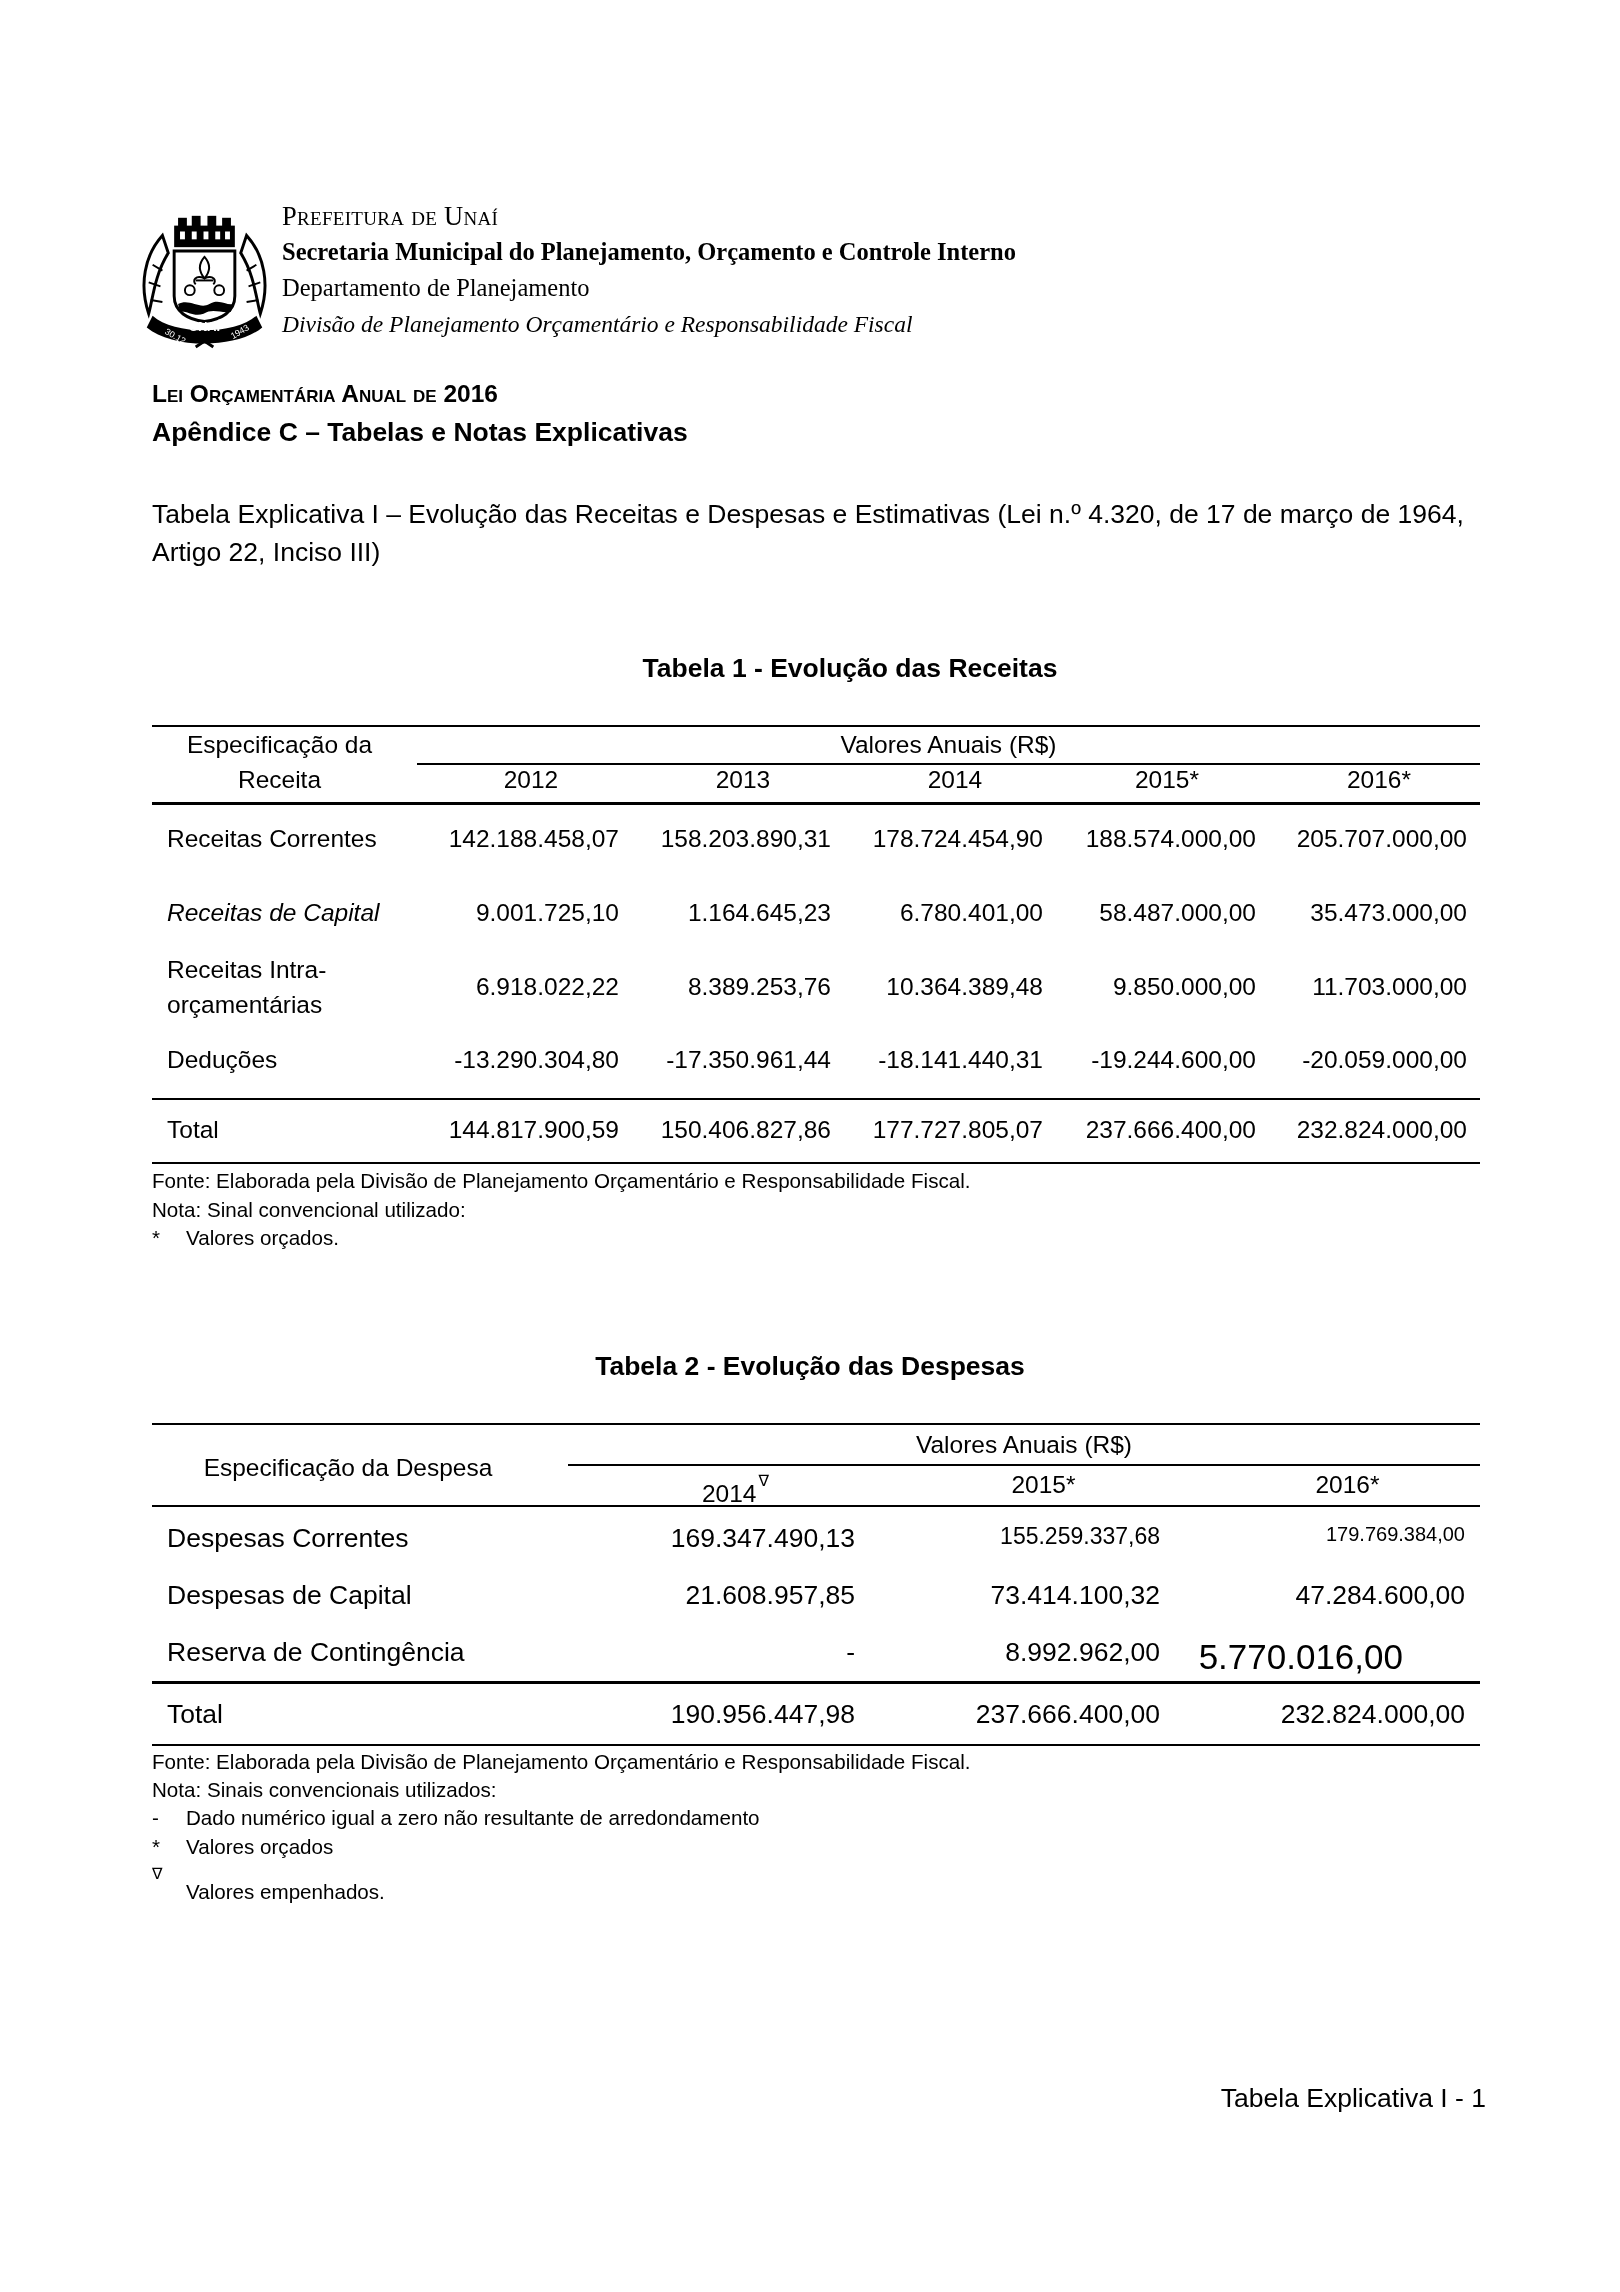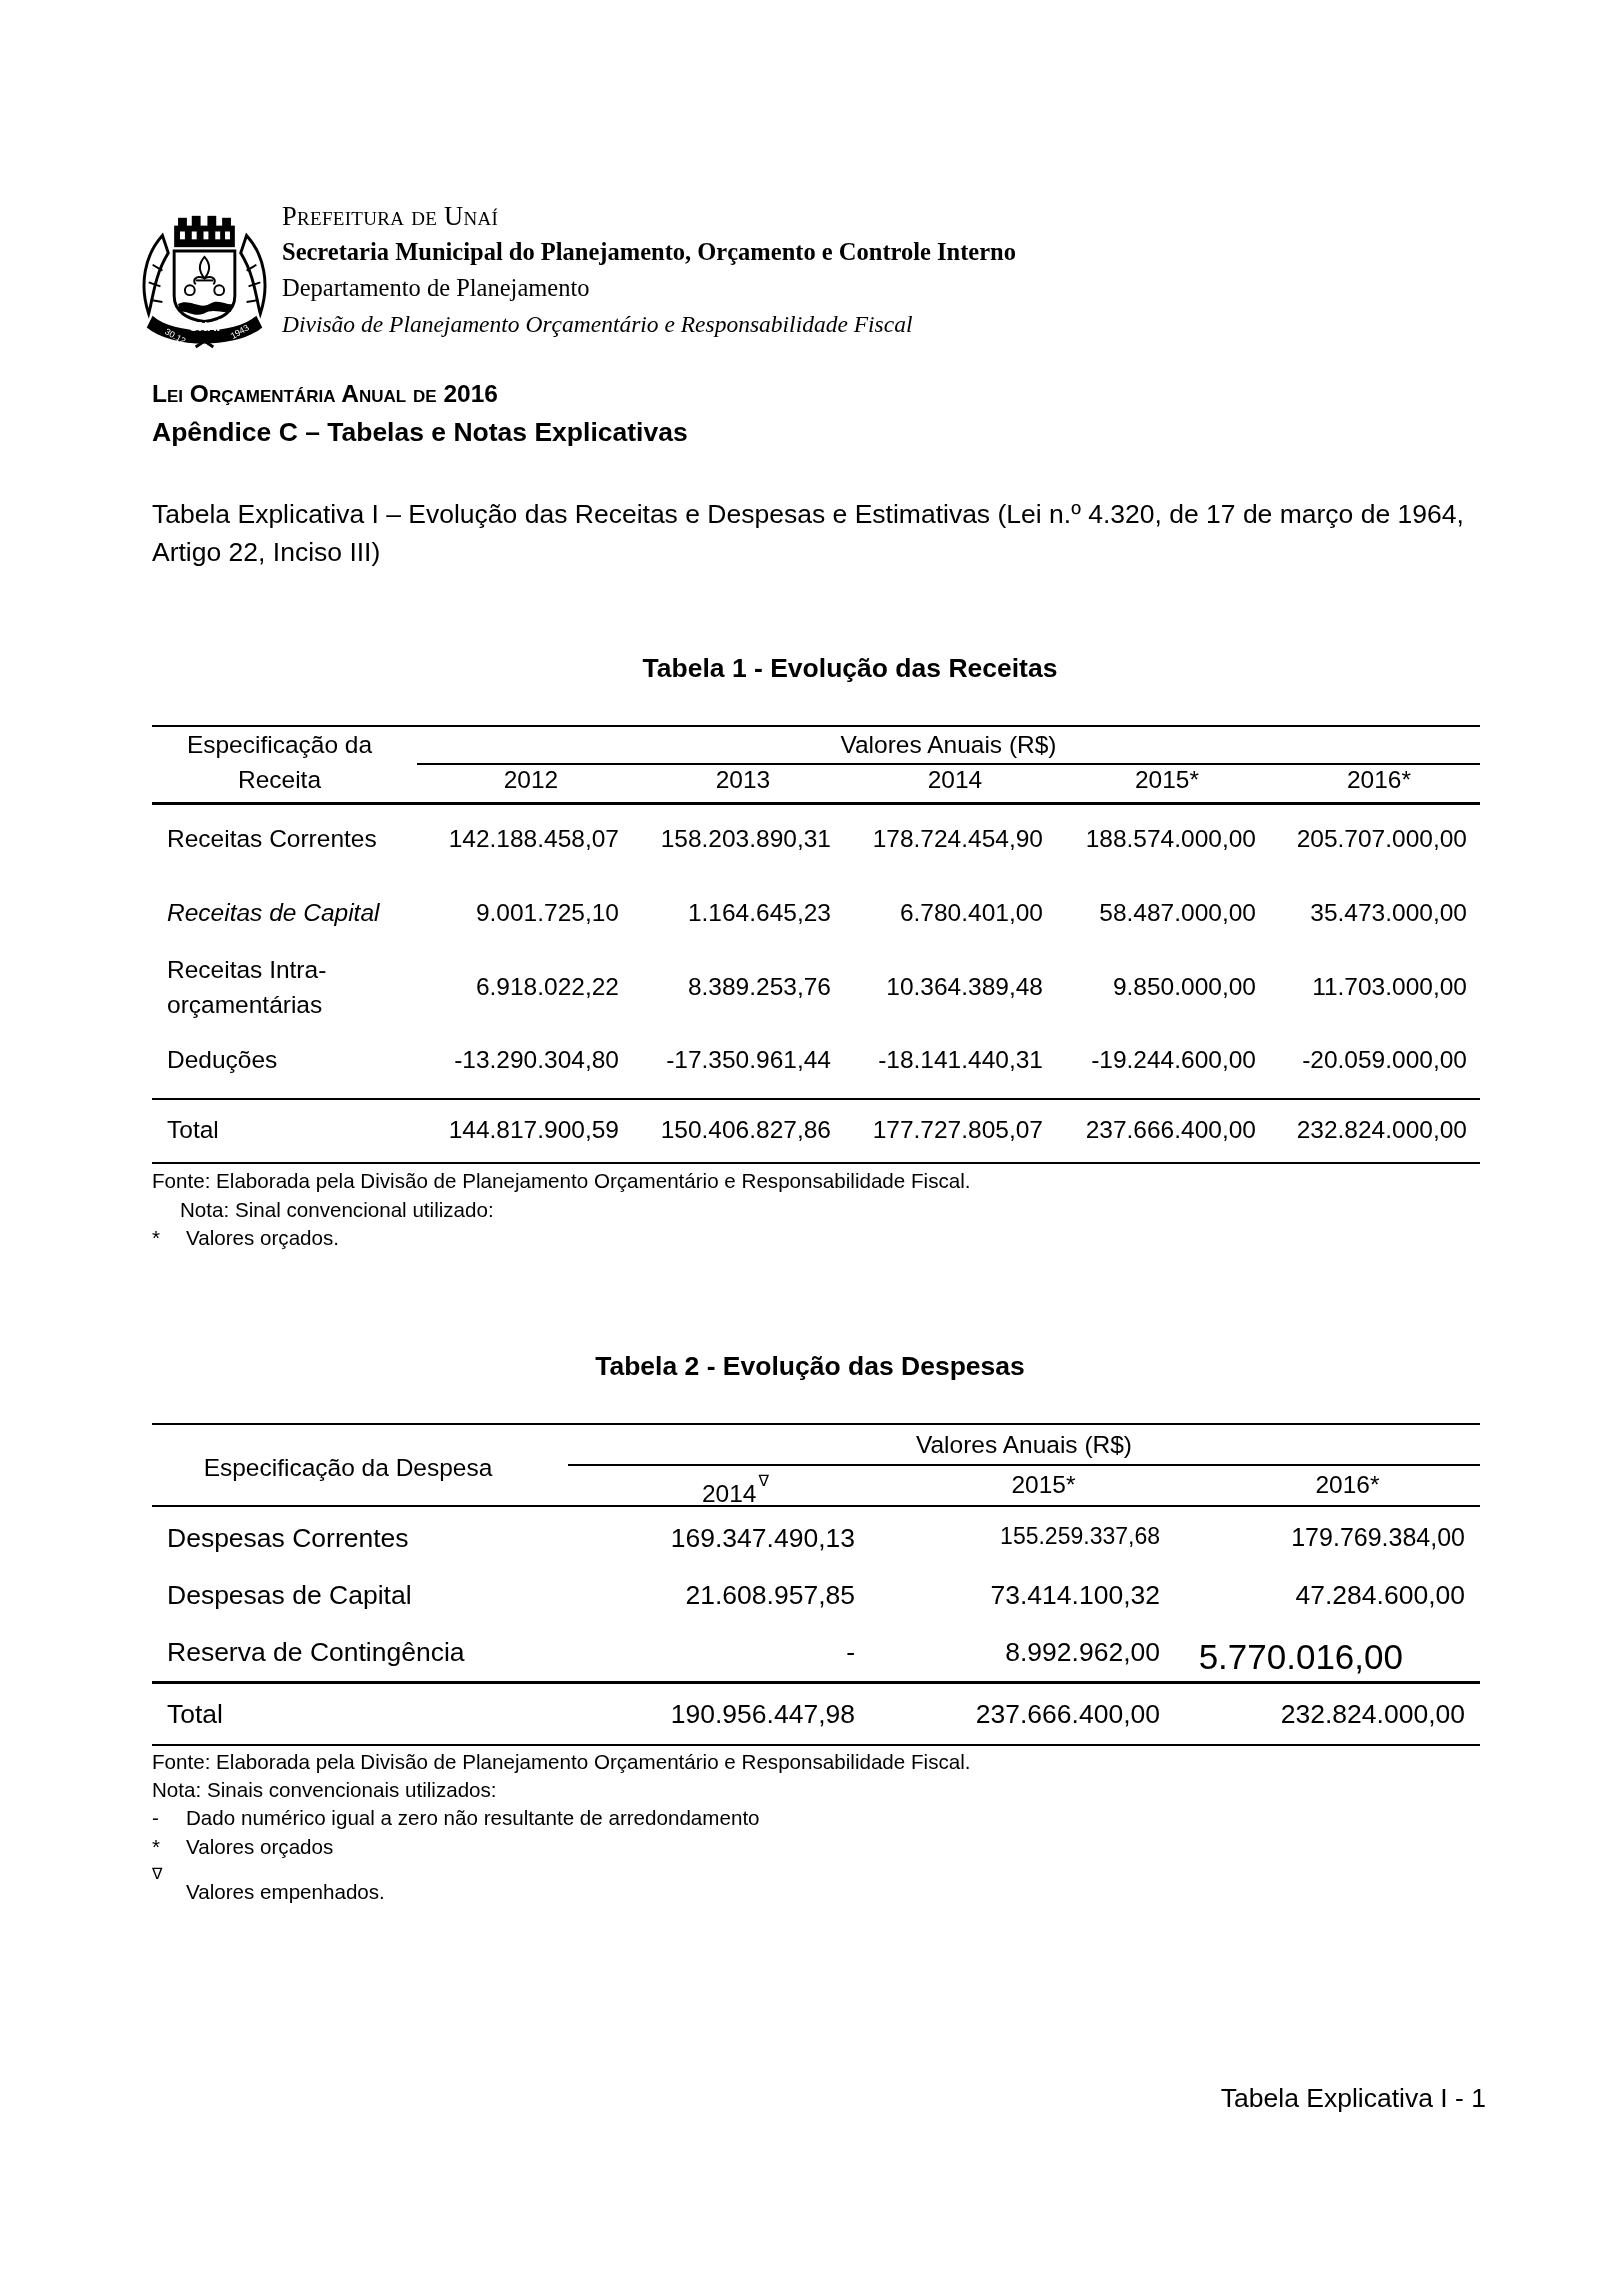--- a/index.html
+++ b/index.html
@@ -146,21 +146,21 @@
       <div class="abs cell " style="left:167px; top:1116px;">Total</div>
       <div class="abs cell num" style="left:423px; width:196px; top:1116px;">144.817.900,59</div>
       <div class="abs cell num" style="left:635px; width:196px; top:1116px;">150.406.827,86</div>
       <div class="abs cell num" style="left:847px; width:196px; top:1116px;">177.727.805,07</div>
       <div class="abs cell num" style="left:1060px; width:196px; top:1116px;">237.666.400,00</div>
       <div class="abs cell num" style="left:1271px; width:196px; top:1116px;">232.824.000,00</div>
     </div>
   <div class="abs rule thin" style="top:1162px;"></div>
 
   <div class="abs note" style="top:1169px;">Fonte: Elaborada pela Divisão de Planejamento Orçamentário e Responsabilidade Fiscal.</div>
-  <div class="abs note" style="top:1198px;margin-left:28px;">Nota: Sinal convencional utilizado:</div>
+  <div class="abs note" style="top:1198px;">Nota: Sinal convencional utilizado:</div>
   <div id="t1-notes">
       <div class="abs note" style="top:1226px;"><span class="mark">*</span><span>Valores orçados.</span></div>
     </div>
 </div>
 
 <div id="t2-title" class="abs tbl-title">Tabela 2 - Evolução das Despesas</div>
 <div>
   <div class="abs rule thin" style="top:1423px;"></div>
   <div class="abs cell ctr" style="left:152px; width:392px; top:1454px;">Especificação da Despesa</div>
   <div class="abs cell ctr" style="left:568px; width:912px; top:1431px;">Valores Anuais (R$)</div>
@@ -171,21 +171,21 @@
       <div class="abs cell ctr" style="left:916px; width:255px; top:1471px;"><span>2015*</span></div>
       <div class="abs cell ctr" style="left:1220px; width:255px; top:1471px;"><span>2016*</span></div>
     </div>
   <div class="abs rule thin" style="top:1505px;"></div>
 
   <div id="t2-body">
       <div>
         <div class="abs cell " style="left:167px; top:1523px; font-size:26.5px;">Despesas Correntes</div>
         <div class="abs cell num" style="left:600px; width:255px; top:1523px; font-size:26.5px;">169.347.490,13</div>
         <div class="abs cell num" style="left:905px; width:255px; top:1523px; font-size:23px;">155.259.337,68</div>
-        <div class="abs cell num" style="left:1210px; width:255px; top:1523px; font-size:25px;">179.769.384,00</div>
+        <div class="abs cell num" style="left:1210px; width:255px; top:1523px; font-size:20px;">179.769.384,00</div>
       </div>
       <div>
         <div class="abs cell " style="left:167px; top:1580px; font-size:26.5px;">Despesas de Capital</div>
         <div class="abs cell num" style="left:600px; width:255px; top:1580px; font-size:26.5px;">21.608.957,85</div>
         <div class="abs cell num" style="left:905px; width:255px; top:1580px; font-size:26.5px;">73.414.100,32</div>
         <div class="abs cell num" style="left:1210px; width:255px; top:1580px; font-size:26.5px;">47.284.600,00</div>
       </div>
       <div>
         <div class="abs cell " style="left:167px; top:1637px; font-size:26.5px;">Reserva de Contingência</div>
         <div class="abs cell num" style="left:600px; width:255px; top:1637px; font-size:26.5px;">-</div>

